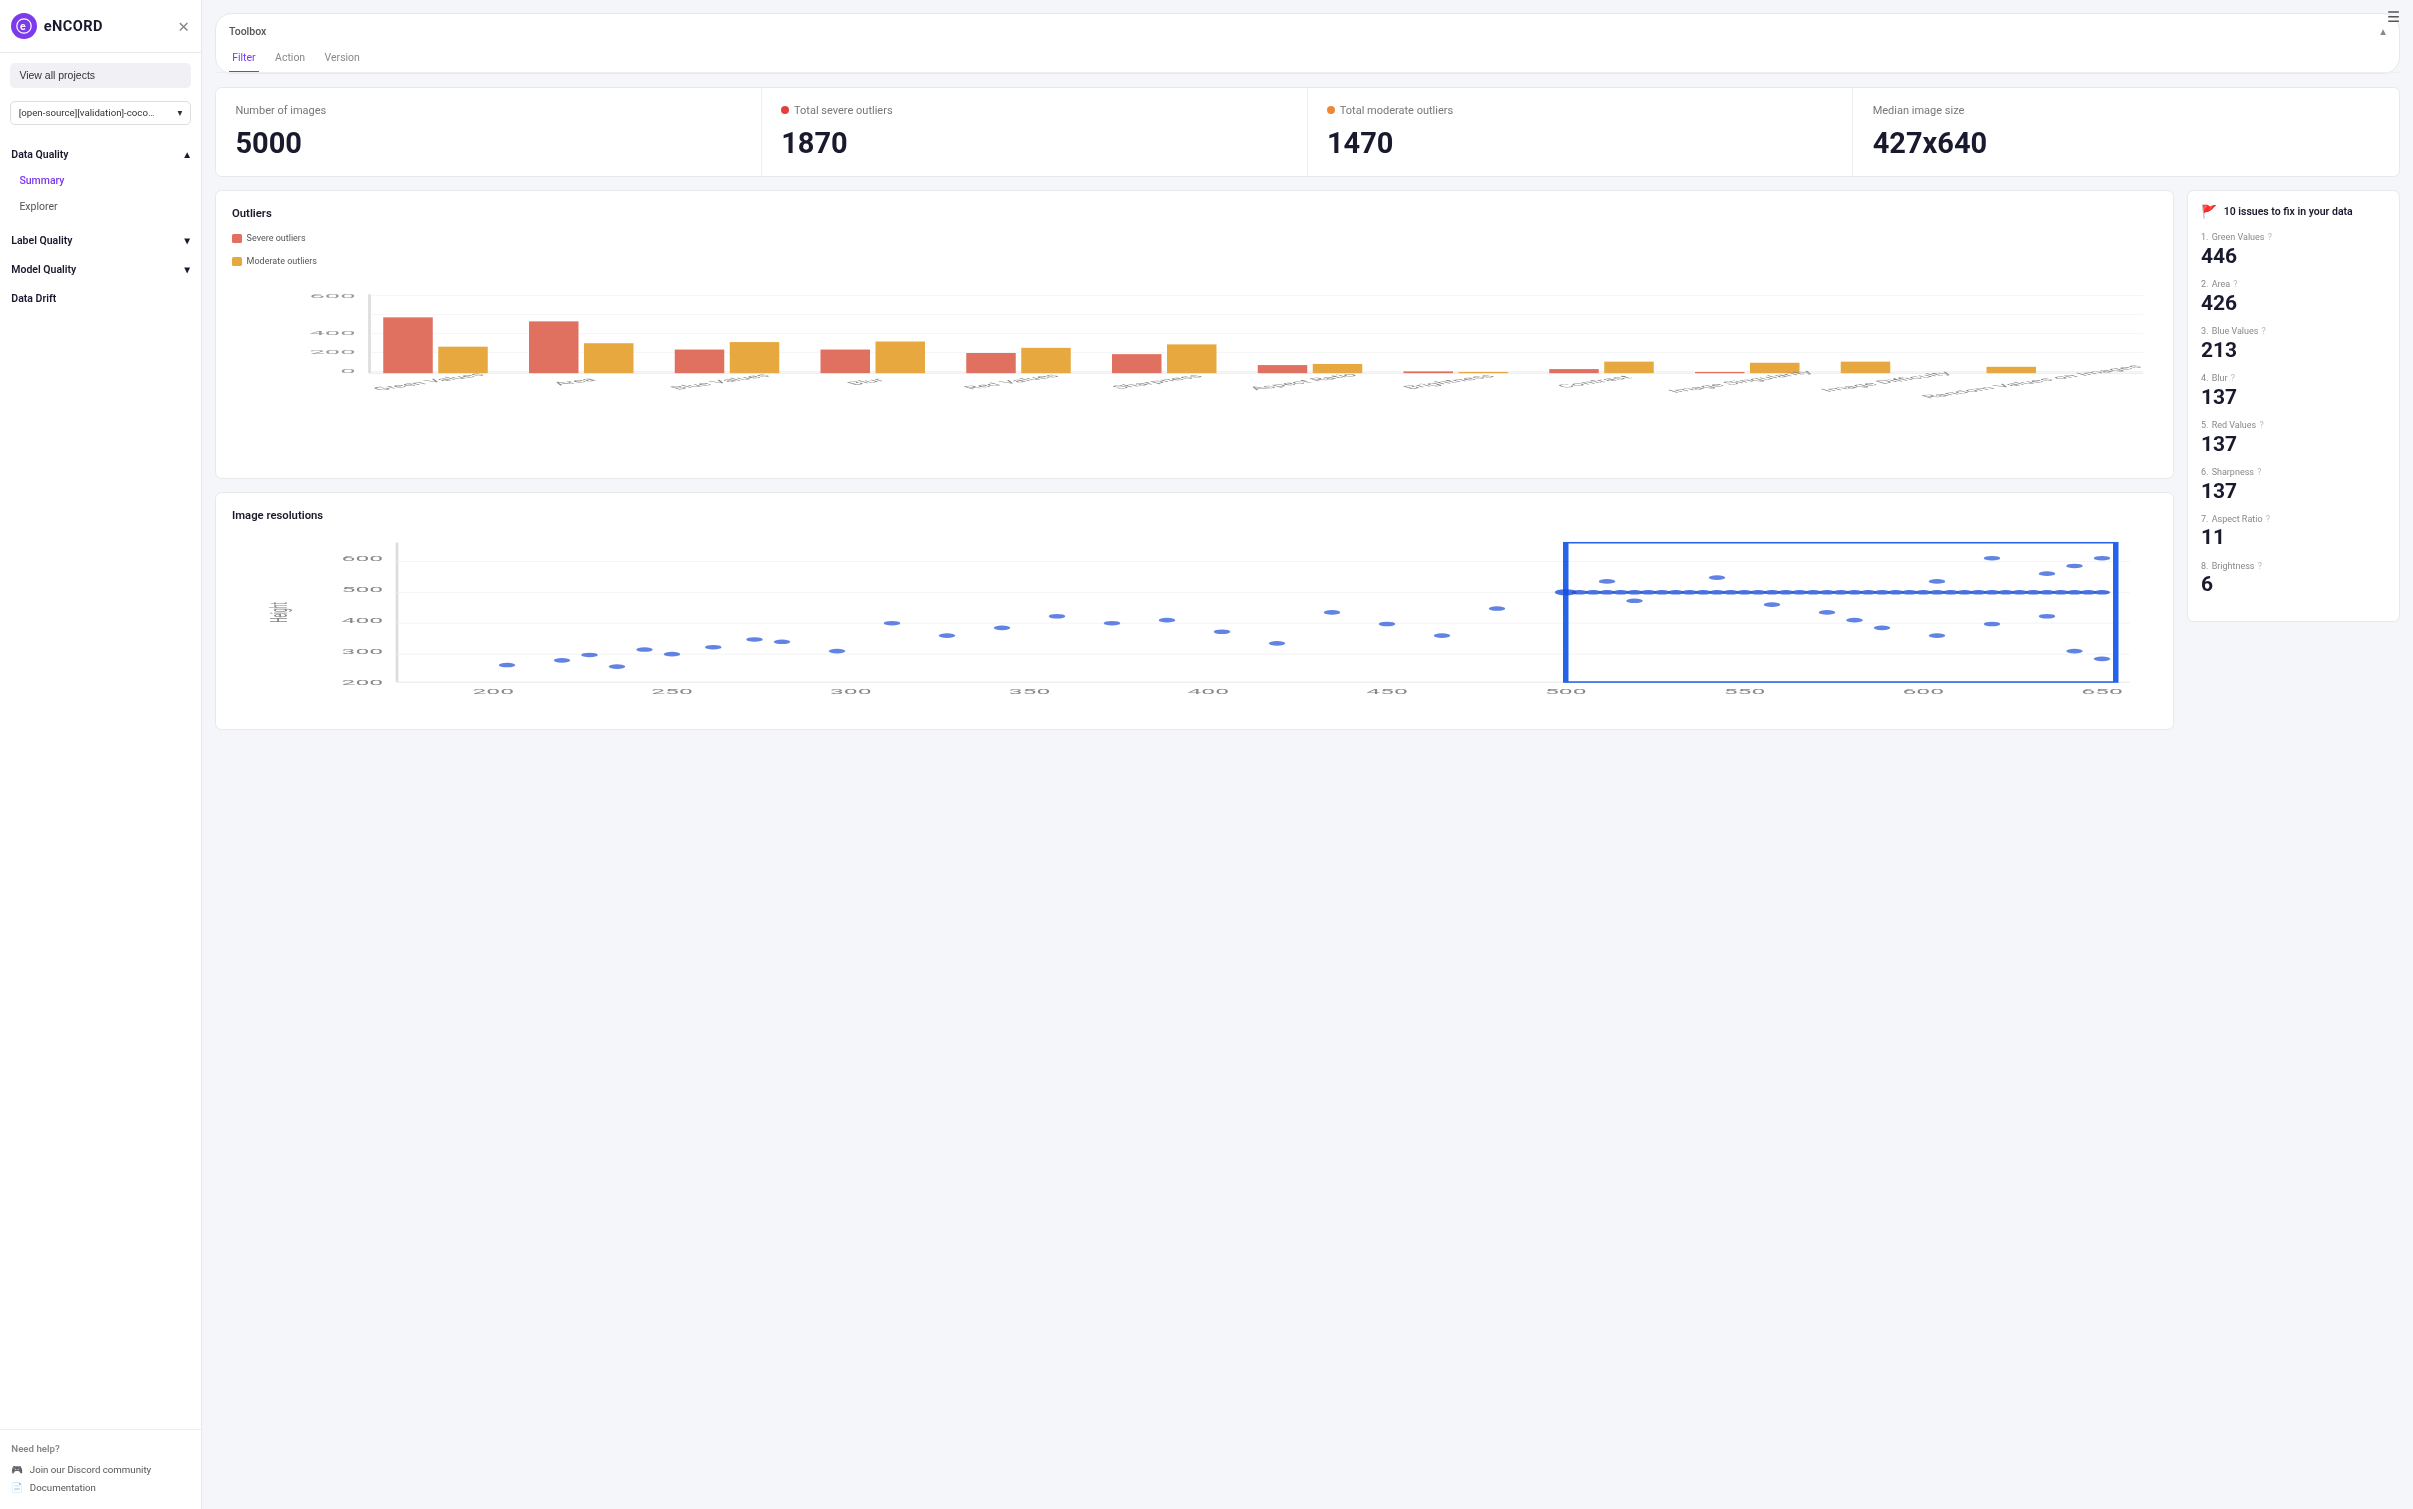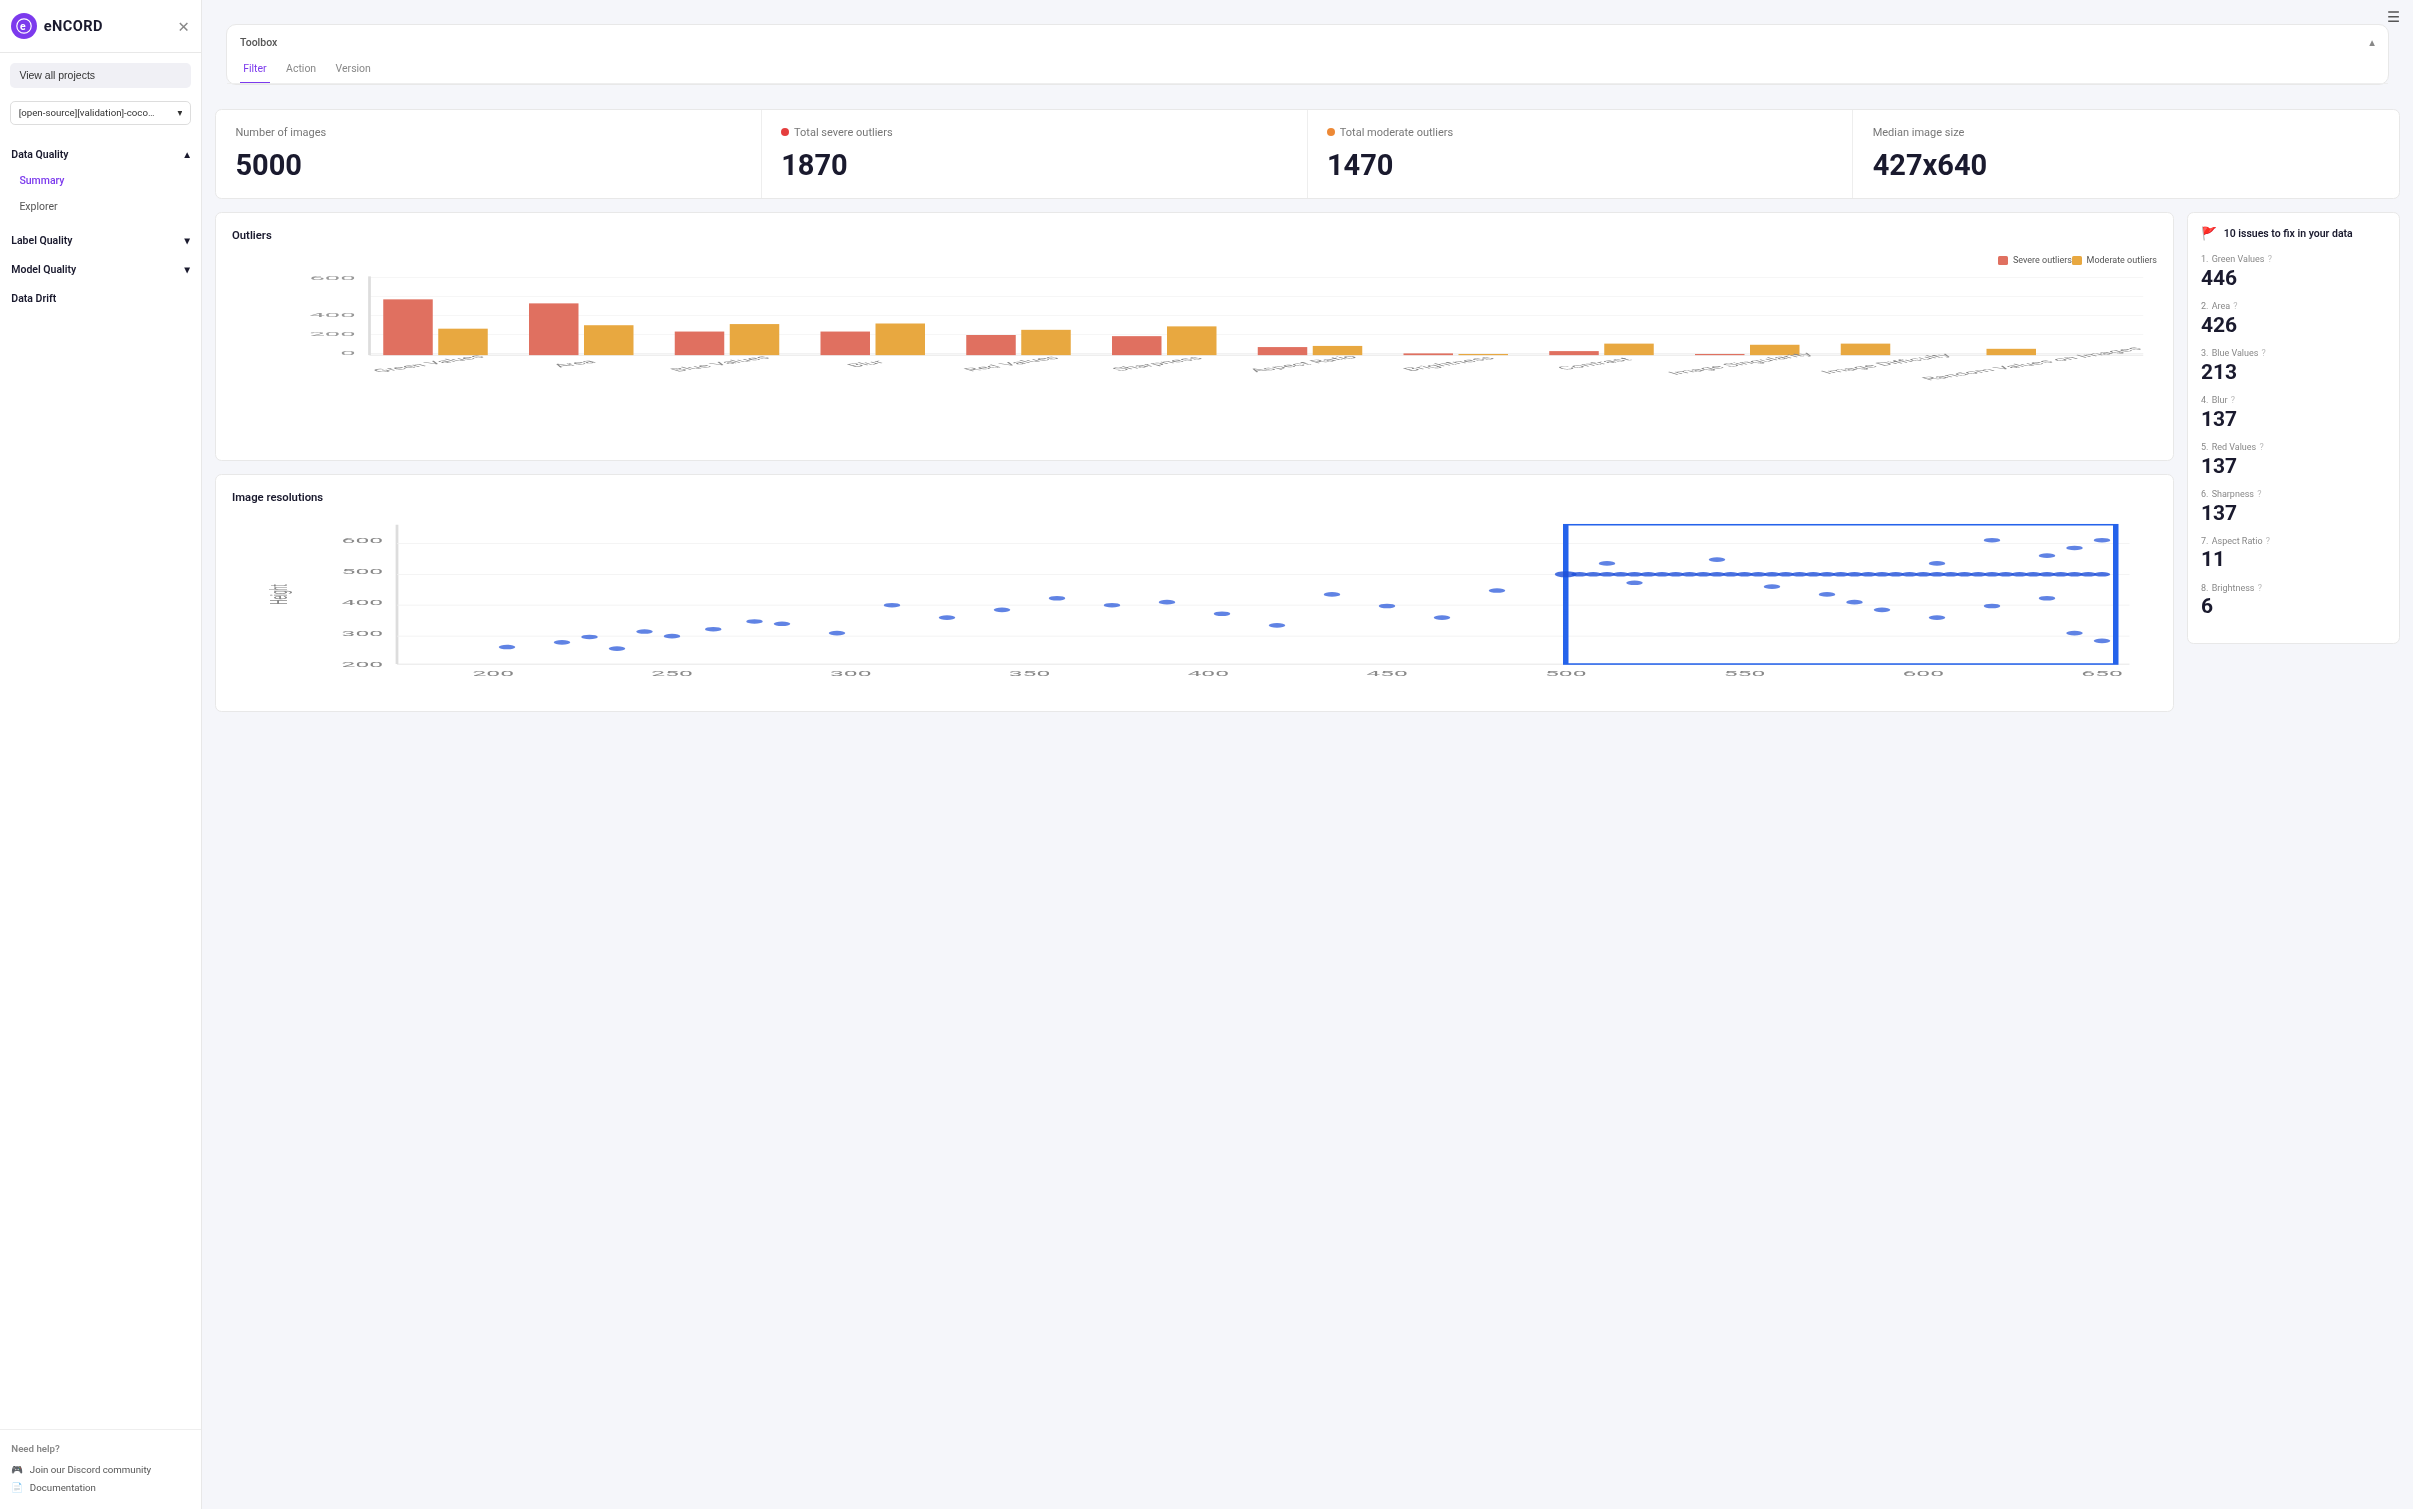--- a/index.html
+++ b/index.html
@@ -149,22 +149,22 @@
       background: none;
       border: none;
       cursor: pointer;
       font-size: 14.6px;
       color: #555;
     }
 
     
     .toolbox {
       background: #fff;
-      border-radius: 10px;
-      margin: 24px;
+      border-radius: 17px;
+      margin: 13px;
       border: 0.8px solid #e8e8e8;
     }
     .toolbox-header {
       display: flex;
       align-items: center;
       justify-content: space-between;
       padding: 11.3px 13px 0;
     }
     .toolbox-title { font-size: 10.5px; color: #555; font-weight: 500; }
     .toolbox-collapse-btn { background: none; border: none; cursor: pointer; color: #888; font-size: 11.3px; }
@@ -236,22 +236,24 @@
       margin-bottom: 13px;
     }
     .chart-title {
       font-size: 11.3px;
       font-weight: 600;
       color: #1a1a2e;
       margin-bottom: 13px;
     }
     .chart-legend {
       display: flex;
+      gap: 13px;
       justify-content: flex-end;
-      margin-bottom: 1px;
+      margin-bottom: 18px;
+      flex-direction: column;
     }
     .legend-item {
       display: flex;
       align-items: center;
       gap: 4.9px;
       font-size: 9px;
       color: #555;
     }
     .legend-box-red { width: 9.7px; height: 9.7px; background: #e07060; border-radius: 1.6px; }
     .legend-box-orange { width: 9.7px; height: 9.7px; background: #e8a840; border-radius: 1.6px; }

